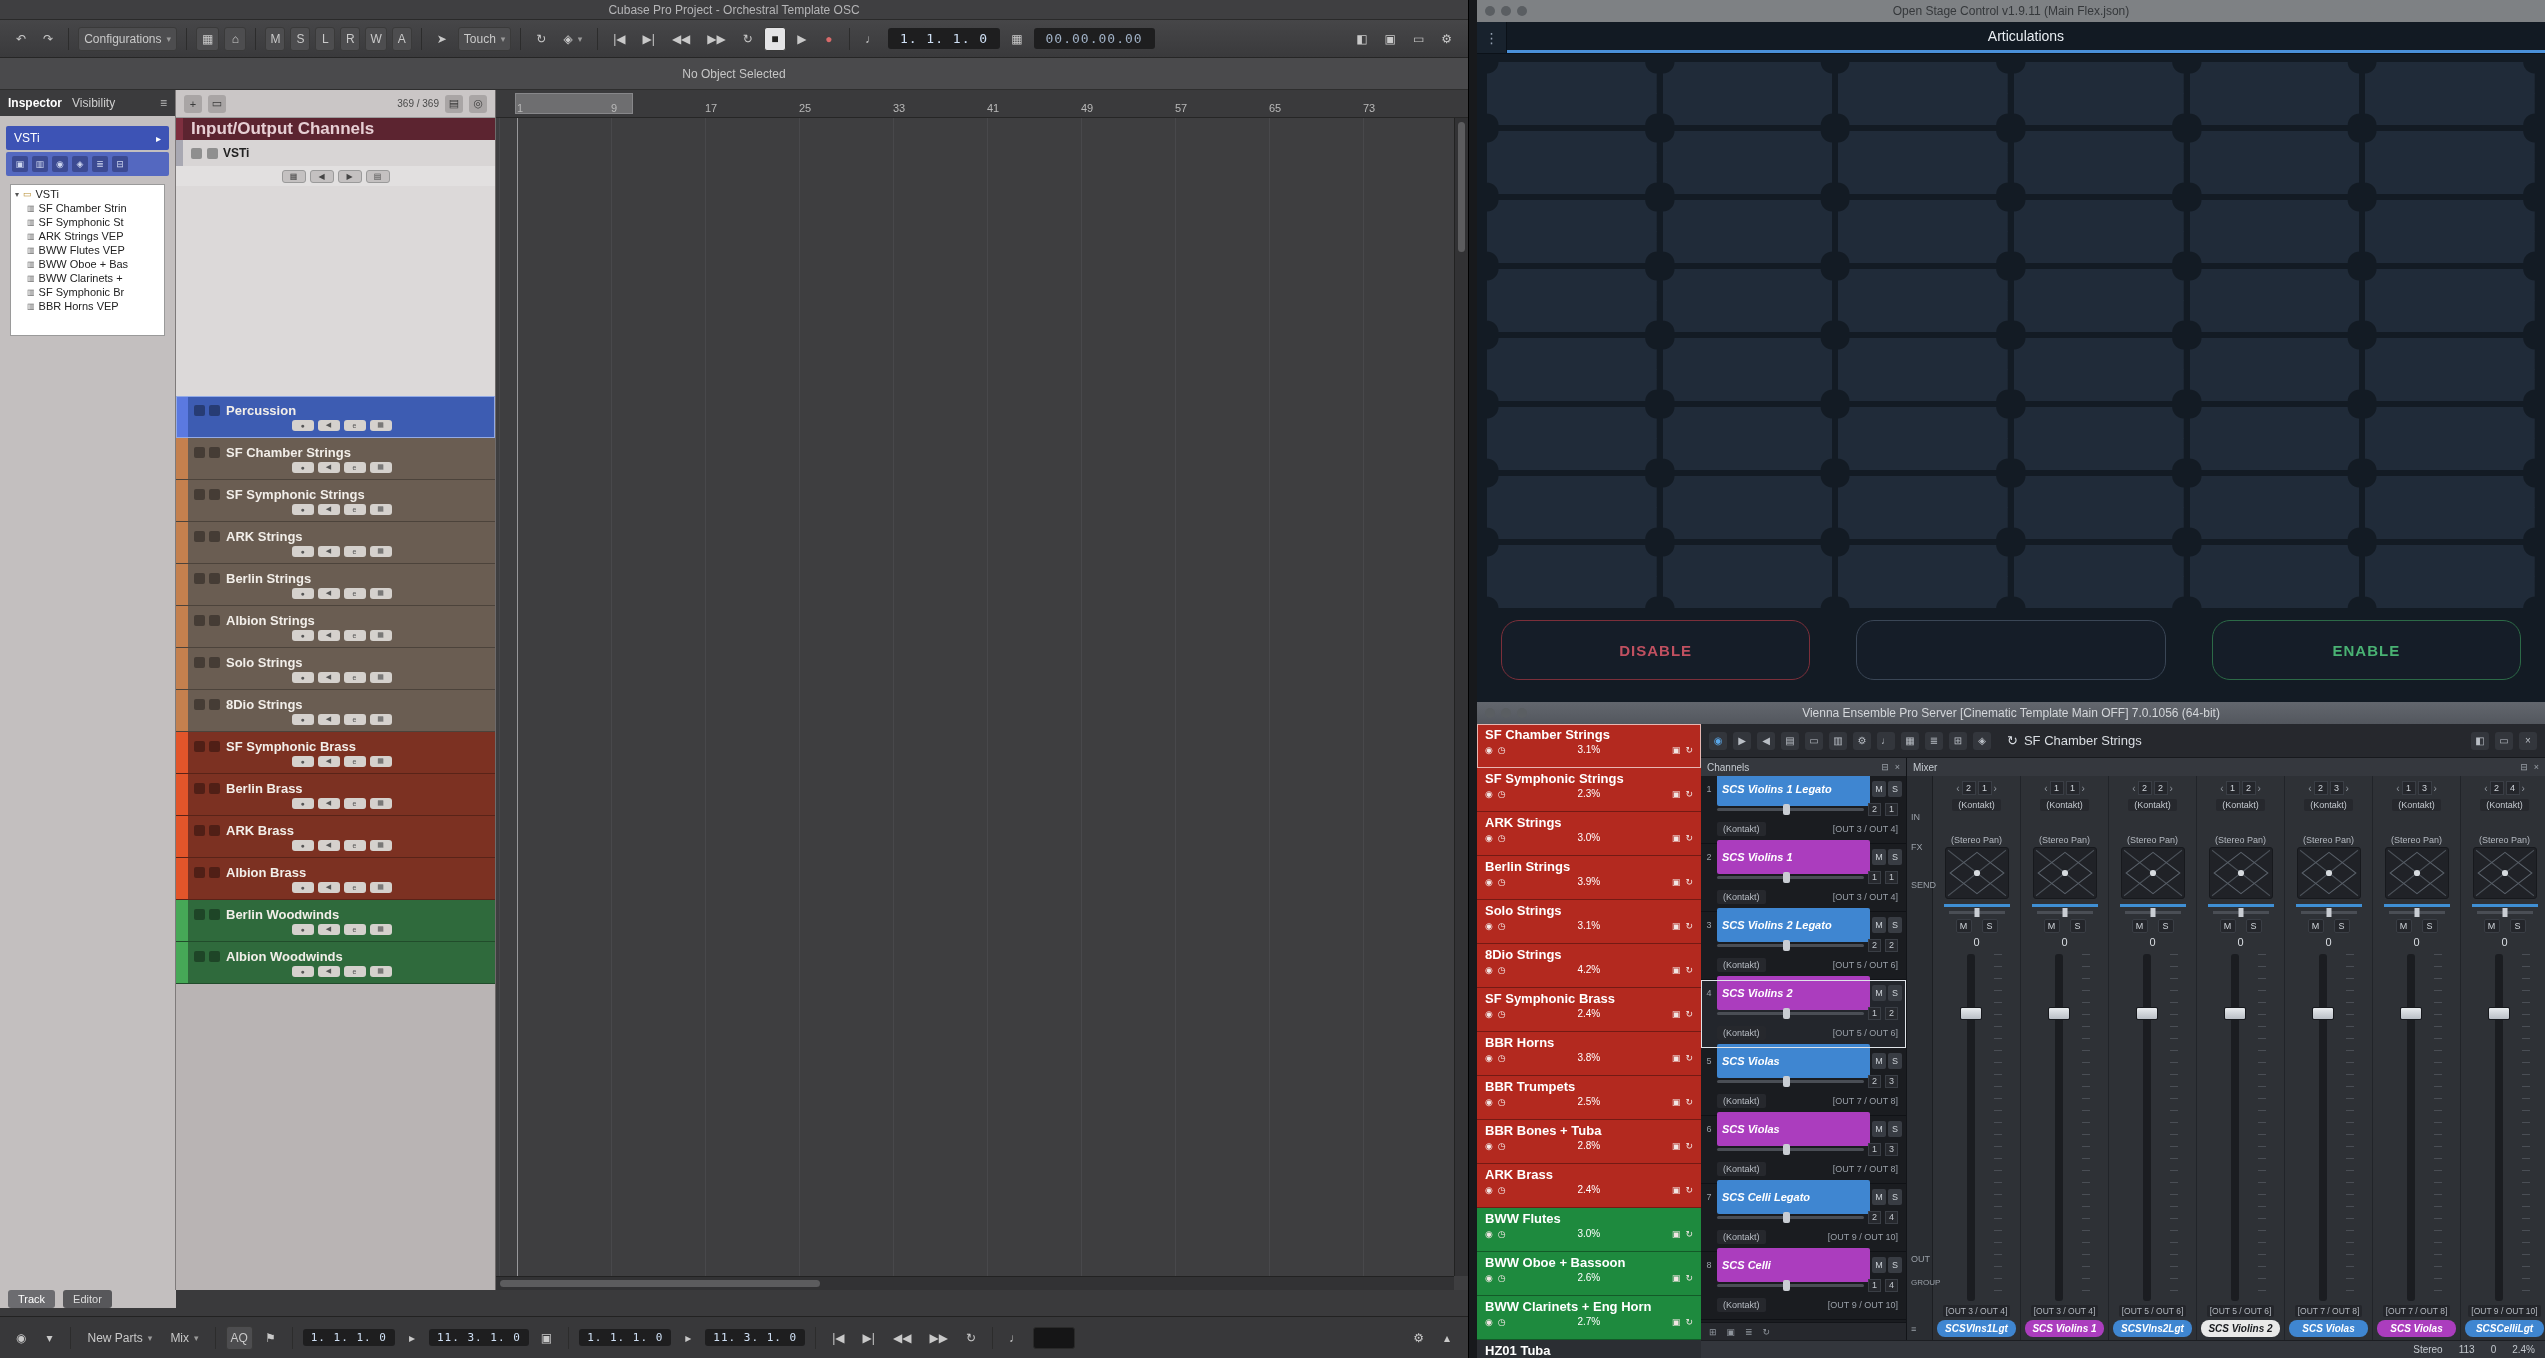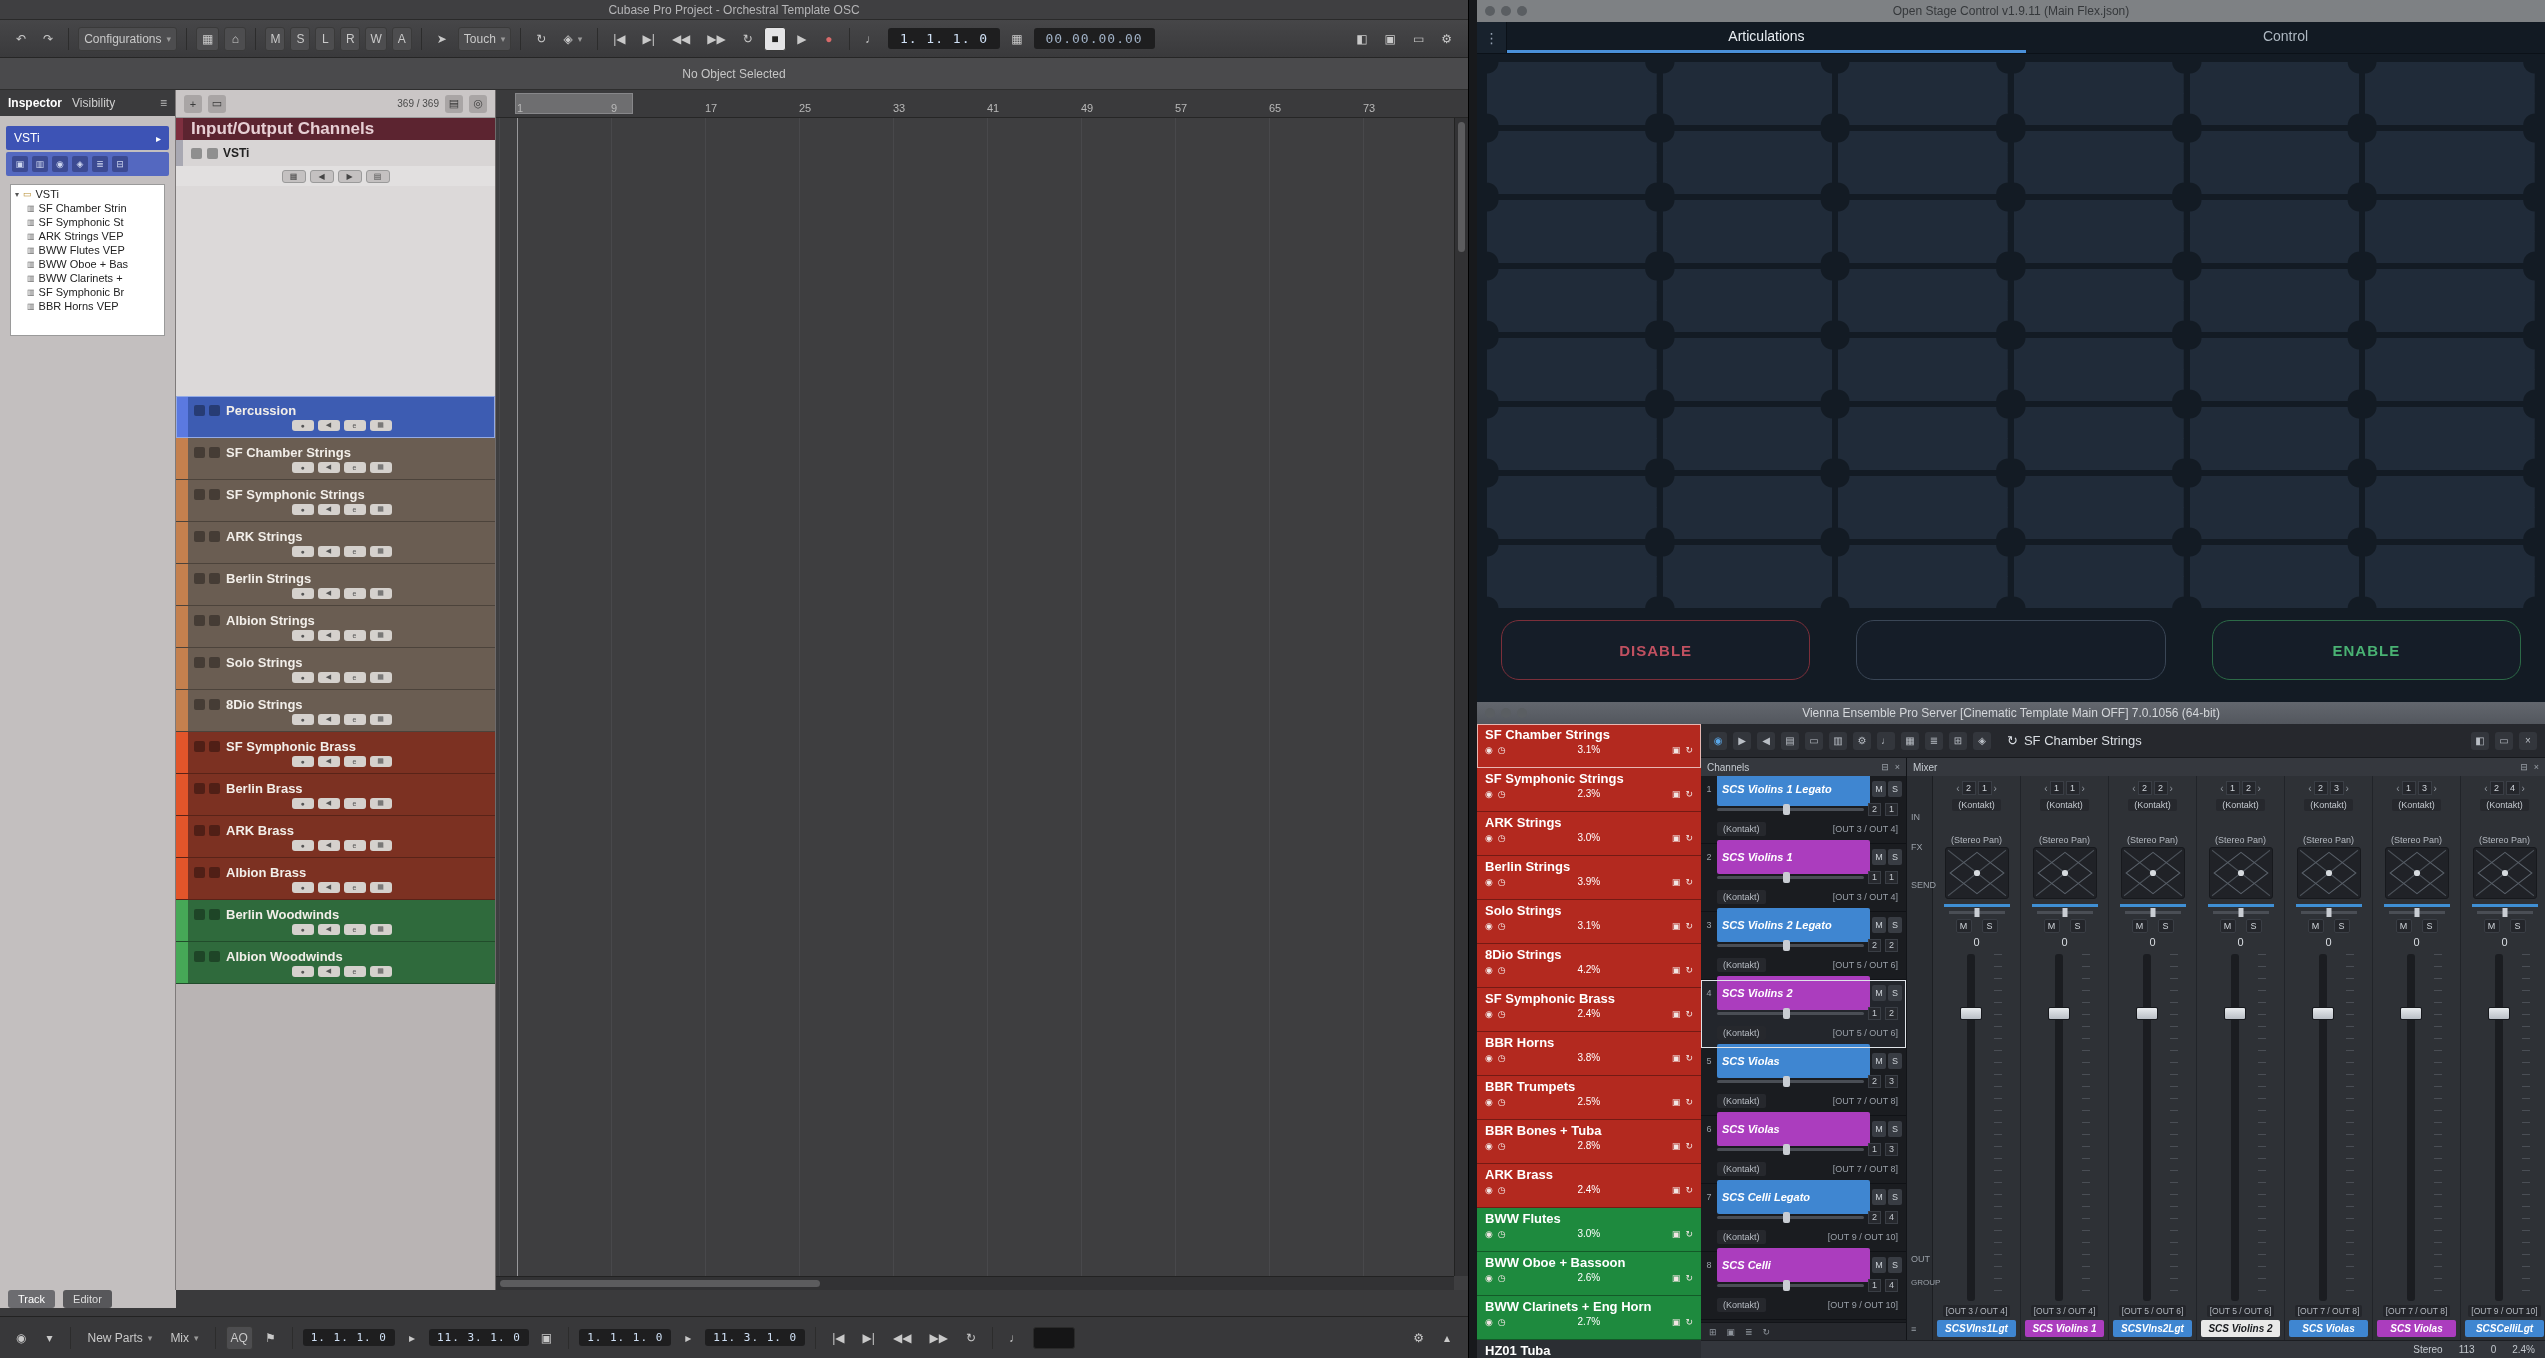--- a/index.html
+++ b/index.html
@@ -158,21 +158,21 @@
   .vs-mini-sl{margin-top:4px;width:56px;height:3px;background:#4a4e55;position:relative;}
   .vs-mini-sl i{position:absolute;left:50%;transform:translateX(-50%);top:-3px;width:5px;height:9px;background:#c9cdd3;}
   .vs-ms{margin-top:5px;display:flex;gap:10px;}
   .vs-msb{width:16px;height:14px;background:#24262b;border:1px solid #3a3e45;border-radius:2px;color:#cfd4da;font-size:9px;display:flex;align-items:center;justify-content:center;}
   .vs-vol{margin-top:3px;font-size:11px;color:#d9dde2;}
   .vs-fader{flex:1;width:100%;position:relative;margin-top:2px;}
   .vs-track{position:absolute;left:30px;top:4px;bottom:4px;width:8px;background:#1b1d21;border-radius:3px;}
   .vs-handle{position:absolute;left:23px;top:16%;width:22px;height:13px;background:linear-gradient(#e8ebee,#b9bec5);border:1px solid #17191d;border-radius:2px;}
   .vs-ticks{position:absolute;right:14px;top:4px;bottom:4px;width:8px;background:repeating-linear-gradient(to bottom,#4a4e55 0 1px,transparent 1px 12px);}
   .vs-out{font-size:8.5px;color:#b4b9c0;background:#24262b;padding:1px 3px;border-radius:2px;white-space:nowrap;max-width:84px;overflow:hidden;}
-  .vs-tag{margin-top:3px;width:100%;height:17px;display:flex;align-items:center;justify-content:center;color:#fff;font-size:10px;font-weight:bold;font-style:italic;border-radius:2px;white-space:nowrap;overflow:hidden;}
+  .vs-tag{margin-top:3px;width:100%;height:17px;display:flex;align-items:center;justify-content:center;color:#fff;font-size:10px;font-weight:bold;font-style:italic;border-radius:8px;white-space:nowrap;overflow:hidden;}
   .vs-tag.selected{color:#17191d;}
   .vep-status{height:18px;background:#33363c;border-top:1px solid #1c1e22;display:flex;align-items:center;justify-content:flex-end;gap:16px;padding:0 10px;color:#c3c8ce;font-size:10px;flex:none;}
 </style>
 </head>
 <body>
 
 <div class="stage">
 
   <div class="win cubase">
     <div class="cb-titlebar">
@@ -613,21 +613,20 @@
           <span></span>
           <span></span>
           <span></span>
         </div>
       <span>Open Stage Control v1.9.11 (Main Flex.json)</span>
     </div>
     <div class="osc-topbar">
       <span class="osc-menu">⋮</span>
       <div class="osc-tabs">
         <span class="osc-tab active">Articulations</span>
-          <span class="osc-tab">Control</span>
       </div>
     </div>
     <div class="osc-grid">
         <div class="osc-pad"></div>
         <div class="osc-pad"></div>
         <div class="osc-pad"></div>
         <div class="osc-pad"></div>
         <div class="osc-pad"></div>
         <div class="osc-pad"></div>
         <div class="osc-pad"></div>

